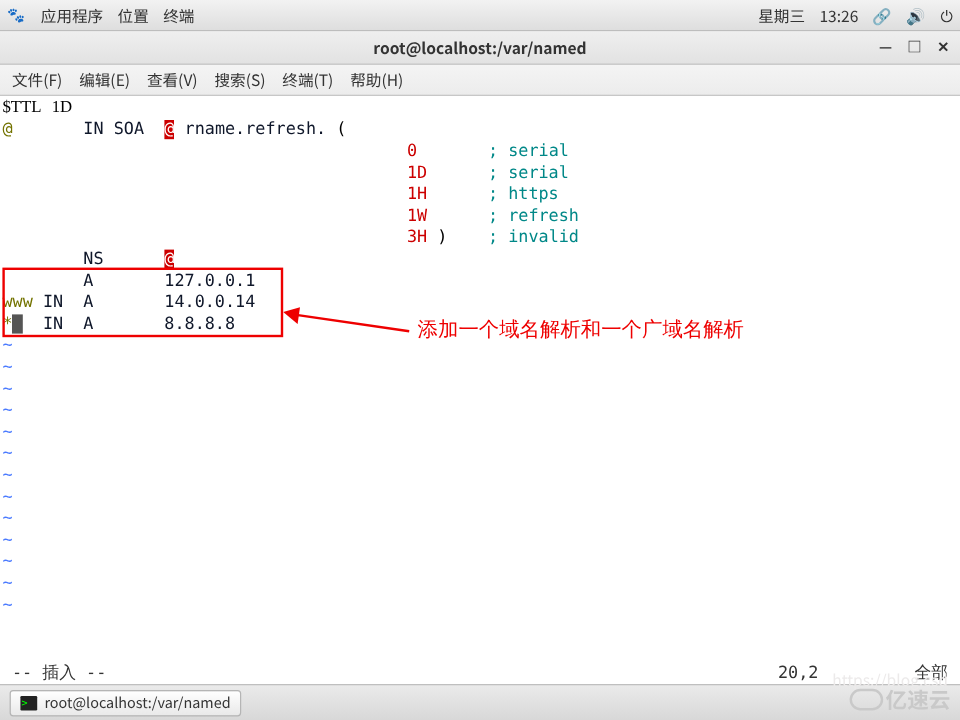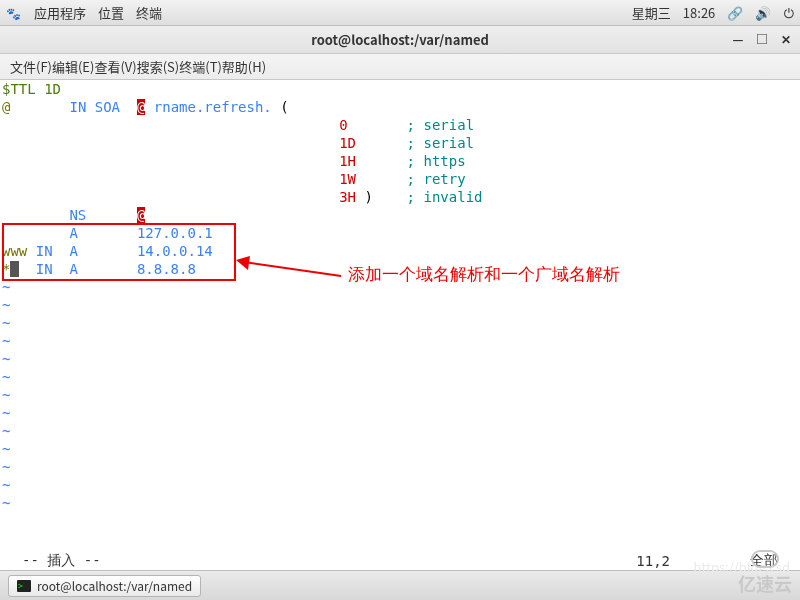--- a/index.html
+++ b/index.html
@@ -38,21 +38,21 @@
     font-weight:bold;
     color:#333;
     font-size:13px;
   }
   .winbtns { position:absolute; right:6px; top:4px; display:flex; gap:8px; }
   .winbtn { width:16px; height:16px; display:flex; align-items:center; justify-content:center; font-size:12px; color:#333; cursor:pointer;}
   .menubar {
     height: 26px;
     background: linear-gradient(#f4f4f4, #ececec);
     border-bottom: 1px solid #c7c7c7;
-    display:flex; align-items:center; 
+    display:flex; align-items:center; gap:14px;
     padding:0 10px;
     color:#333;
     font-size:13px;
   }
   .menubar span { cursor:default; }
   .client {
     position:absolute;
     top:80px; left:0; right:0; bottom:30px;
     background:#ffffff;
     overflow:hidden;
@@ -61,39 +61,39 @@
     line-height:18px;
   }
   pre.zone {
     margin:0; padding:0 2px;
     white-space:pre;
     font-family: inherit;
     font-size:14px;
     line-height:18px;
     color:#000;
   }
-  .kw-purple { color:#4d7c0f; }
-  .kw-green  { color:#3b82f6; }
+  .kw-purple { color:#000000;font-family:Liberation Serif, serif; }
+  .kw-green  { color:#0f172a; }
   .kw-olive  { color:#737300; }
   .kw-red    { color:#cc0000; }
   .kw-teal   { color:#008888; }
   .cursor { background:#555; color:#fff; }
   .hl-at { background:#cc0000; color:#fff; }
   .tilde { color:#4a7aff; }
   .redbox {
     position:absolute; border:2px solid #ee0000;
   }
   .arrow-svg { position:absolute; pointer-events:none; }
   .annot { position:absolute; color:#ee0000; font-size:17px; font-family:Liberation Serif, serif; }
   .statusline {
     position:absolute; left:0; right:0; bottom:30px; height:18px;
     background:#ffffff;
     font-family:"DejaVu Sans Mono",monospace; font-size:14px;
     color:#333; display:flex; align-items:center;
-    padding:0 22px;
+    padding:0 10px;
     border-top: none;
   }
   .statusline .mid { flex:1; }
   .taskbar {
     position:absolute; left:0; right:0; bottom:0; height:30px;
     background: linear-gradient(#eaeaea,#d8d8d8);
     border-top:1px solid #bfbfbf;
     display:flex; align-items:center; gap:8px; padding:0 8px;
   }
   .task-item {
@@ -101,40 +101,40 @@
     background:linear-gradient(#fff,#e9e9e9);
     display:flex; align-items:center; gap:6px; padding:0 8px;
     font-size:12px; color:#333;
   }
   .term-ico {
     width:14px; height:12px; background:#222; border-radius:1px; position:relative;
   }
   .term-ico::after{content:">";color:#0f0;font-size:9px;position:absolute;left:1px;top:-1px;}
   .watermark {
     position:absolute; right:8px; bottom:4px; font-size:18px; color:#c9c9c9;
-    font-weight:bold; display:flex; align-items:center; gap:2px;flex-direction:column;
+    font-weight:bold; display:flex; align-items:center; gap:2px;
   }
   .watermark .cloud {
     width:28px;height:18px;border:2px solid #c9c9c9;border-radius:12px;position:relative;
   }
   .blog-wm { position:absolute; right:10px; bottom:24px; color:#eceaea; font-size:13px; }
 </style>
 </head>
 <body>
 
 <div class="panel">
   <div class="panel-left">
     <span class="foot-ico">🐾</span>
     <span>应用程序</span>
     <span>位置</span>
     <span>终端</span>
   </div>
   <div class="panel-right">
     <span>星期三</span>
-    <span>18:26</span>
+    <span>13:26</span>
     <span>🔗</span>
     <span>🔊</span>
     <span>⏻</span>
   </div>
 </div>
 
 <div class="titlebar">
   <span>root@localhost:/var/named</span>
   <div class="winbtns">
     <div class="winbtn">—</div>
@@ -151,21 +151,21 @@
   <span>终端(T)</span>
   <span>帮助(H)</span>
 </div>
 
 <div class="client">
 <pre class="zone"><span class="kw-purple">$TTL</span> <span class="kw-purple">1D</span>
 <span class="kw-olive">@</span>       <span class="kw-green">IN</span> <span class="kw-green">SOA</span>  <span class="hl-at">@</span> <span class="kw-green">rname.refresh.</span> (
                                         <span class="kw-red">0</span>       <span class="kw-teal">;</span> <span class="kw-teal">serial</span>
                                         <span class="kw-red">1D</span>      <span class="kw-teal">;</span> <span class="kw-teal">serial</span>
                                         <span class="kw-red">1H</span>      <span class="kw-teal">;</span> <span class="kw-teal">https</span>
-                                        <span class="kw-red">1W</span>      <span class="kw-teal">;</span> <span class="kw-teal">retry</span>
+                                        <span class="kw-red">1W</span>      <span class="kw-teal">;</span> <span class="kw-teal">refresh</span>
                                         <span class="kw-red">3H</span> <span>)</span>    <span class="kw-teal">;</span> <span class="kw-teal">invalid</span>
         <span class="kw-green">NS</span>      <span class="hl-at">@</span>
         <span class="kw-green">A</span>       <span class="kw-green">127.0.0.1</span>
 <span class="kw-olive">www</span> <span class="kw-green">IN</span>  <span class="kw-green">A</span>       <span class="kw-green">14.0.0.14</span>
 <span class="kw-olive">*</span><span class="cursor"> </span>  <span class="kw-green">IN</span>  <span class="kw-green">A</span>       <span class="kw-green">8.8.8.8</span>
 <span class="tilde">~</span>
 <span class="tilde">~</span>
 <span class="tilde">~</span>
 <span class="tilde">~</span>
 <span class="tilde">~</span>
@@ -185,21 +185,21 @@
     <line x1="105" y1="24" x2="8" y2="10" stroke="#ee0000" stroke-width="2"></line>
     <polygon points="0,8 14,4 12,18" fill="#ee0000"></polygon>
   </svg>
 
   <div class="annot" style="left:348px; top:186px;">添加一个域名解析和一个广域名解析</div>
 </div>
 
 <div class="statusline" style="bottom:30px;">
   <span>-- 插入 --</span>
   <span class="mid"></span>
-  <span style="margin-right:80px;">11,2</span>
+  <span style="margin-right:80px;">20,2</span>
   <span>全部</span>
 </div>
 
 <div class="taskbar">
   <div class="task-item">
     <div class="term-ico"></div>
     <span>root@localhost:/var/named</span>
   </div>
 </div>
 

